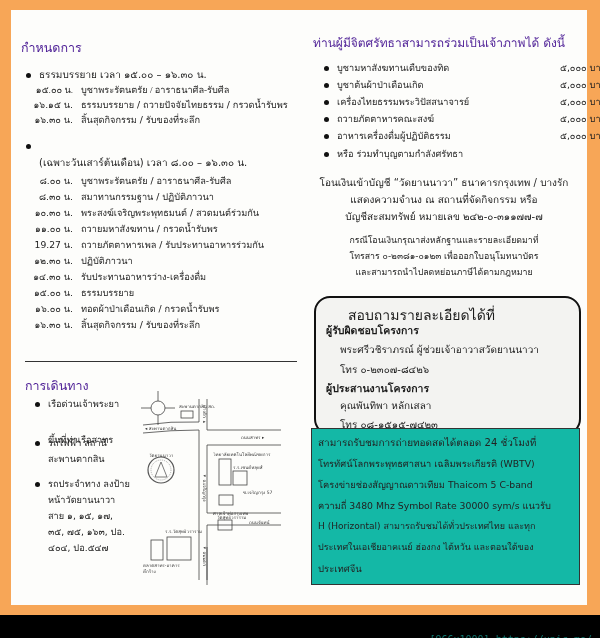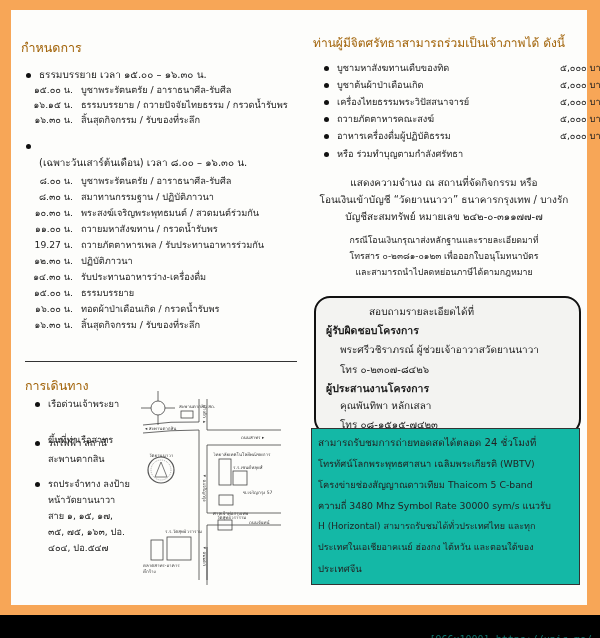--- a/index.html
+++ b/index.html
@@ -1,20 +1,20 @@
 <!DOCTYPE html>
 <html><head>
 <meta charset="utf-8">
 <style>
   html,body{margin:0;padding:0;}
   body{width:600px;height:638px;background:#000;position:relative;overflow:hidden;font-family:"DejaVu Sans","Liberation Sans",sans-serif;color:#1a1a1a;}
   .frame{position:absolute;left:0;top:0;width:600px;height:615px;background:#f7a657;}
   .page{position:absolute;left:11px;top:10px;width:576px;height:595px;background:#fdfdfb;}
   .abs{position:absolute;}
-  .h-title{font-size:12.5px;color:#a16207;}
+  .h-title{font-size:12.5px;color:#4c1d95;}
   .row{position:absolute;font-size:9.2px;white-space:nowrap;color:#222;}
   .bullet{display:inline-block;width:5px;height:5px;border-radius:50%;background:#111;margin-right:8px;vertical-align:middle;}
   .time{display:inline-block;width:46px;text-align:right;margin-right:8px;}
   .center{text-align:center;}
   .price{position:absolute;left:236px;}
   .infobox{position:absolute;left:303px;top:286px;width:263px;height:135px;border:2px solid #111;border-radius:16px;background:#f3f3f1;}
   .tvbox{position:absolute;left:300px;top:418px;width:267px;height:155px;border:1px solid #333;background:#14b8a6;}
   .tv-line{position:absolute;left:6px;font-size:10px;white-space:nowrap;color:#222;}
   .footer{position:absolute;left:0;top:615px;width:600px;height:23px;background:#000;}
   .footer span{position:absolute;right:8px;top:19px;color:#0f766e;font-family:"DejaVu Sans Mono",monospace;font-size:10px;}
@@ -22,21 +22,21 @@
 </style>
 </head>
 <body>
 
 <div class="frame">
   <div class="page">
 
     <div class="abs h-title" style="left:10px;top:28px;">กำหนดการ</div>
 
     <div class="row" style="left:15px;top:57px;font-size:10px;"><span class="bullet"></span><span>ธรรมบรรยาย  เวลา ๑๕.๐๐ – ๑๖.๓๐ น.</span></div>
-    <div class="row" style="left:16px;top:72px;"><span class="time">๑๕.๐๐ น.</span><span>บูชาพระรัตนตรัย / อาราธนาศีล-รับศีล</span></div>
+    <div class="row" style="left:16px;top:72px;font-family:Liberation Serif, serif;"><span class="time">๑๕.๐๐ น.</span><span>บูชาพระรัตนตรัย / อาราธนาศีล-รับศีล</span></div>
     <div class="row" style="left:16px;top:87px;"><span class="time">๑๖.๑๕ น.</span><span>ธรรมบรรยาย / ถวายปัจจัยไทยธรรม / กรวดน้ำรับพร</span></div>
     <div class="row" style="left:16px;top:102px;"><span class="time">๑๖.๓๐ น.</span><span>สิ้นสุดกิจกรรม / รับของที่ระลึก</span></div>
 
     <div class="row" style="left:15px;top:130px;font-size:10px;"><span class="bullet"></span></div>
     <div class="row" style="left:28px;top:145px;font-size:10px;">(เฉพาะวันเสาร์ต้นเดือน)  เวลา ๘.๐๐ – ๑๖.๓๐ น.</div>
     <div class="row" style="left:16px;top:163px;"><span class="time">๘.๐๐ น.</span><span>บูชาพระรัตนตรัย / อาราธนาศีล-รับศีล</span></div>
     <div class="row" style="left:16px;top:179px;"><span class="time">๘.๓๐ น.</span><span>สมาทานกรรมฐาน / ปฏิบัติภาวนา</span></div>
     <div class="row" style="left:16px;top:195px;"><span class="time">๑๐.๓๐ น.</span><span>พระสงฆ์เจริญพระพุทธมนต์ / สวดมนต์ร่วมกัน</span></div>
     <div class="row" style="left:16px;top:211px;"><span class="time">๑๑.๐๐ น.</span><span>ถวายมหาสังฆทาน / กรวดน้ำรับพร</span></div>
     <div class="row" style="left:16px;top:227px;"><span class="time">19.27 น.</span><span>ถวายภัตตาหารเพล / รับประทานอาหารร่วมกัน</span></div>
@@ -116,32 +116,32 @@
       <div class="row" style="left:0;top:34px;"><span class="bullet"></span><span>เครื่องไทยธรรมพระวิปัสสนาจารย์</span></div>
       <div class="row price" style="top:34px;">๕,๐๐๐ บาท</div>
       <div class="row" style="left:0;top:51px;"><span class="bullet"></span><span>ถวายภัตตาหารคณะสงฆ์</span></div>
       <div class="row price" style="top:51px;">๕,๐๐๐ บาท</div>
       <div class="row" style="left:0;top:68px;"><span class="bullet"></span><span>อาหารเครื่องดื่มผู้ปฏิบัติธรรม</span></div>
       <div class="row price" style="top:68px;">๕,๐๐๐ บาท</div>
       <div class="row" style="left:0;top:86px;"><span class="bullet"></span><span>หรือ ร่วมทำบุญตามกำลังศรัทธา</span></div>
     </div>
 
     <div class="abs center" style="left:290px;top:164px;width:286px;font-size:10px;line-height:17px;color:#222;">
+      <div>โอนเงินเข้าบัญชี “วัดยานนาวา” ธนาคารกรุงเทพ / บางรัก</div>
       <div>แสดงความจำนง ณ สถานที่จัดกิจกรรม หรือ</div>
-      <div>โอนเงินเข้าบัญชี “วัดยานนาวา” ธนาคารกรุงเทพ / บางรัก</div>
       <div>บัญชีสะสมทรัพย์ หมายเลข ๒๔๒-๐-๓๑๑๗๗-๗</div>
     </div>
     <div class="abs center" style="left:290px;top:222px;width:286px;font-size:8.8px;line-height:16px;color:#222;">
       <div>กรณีโอนเงินกรุณาส่งหลักฐานและรายละเอียดมาที่</div>
       <div>โทรสาร ๐-๒๓๘๑-๐๑๒๓ เพื่อออกใบอนุโมทนาบัตร</div>
       <div>และสามารถนำไปลดหย่อนภาษีได้ตามกฎหมาย</div>
     </div>
 
     <div class="infobox">
-      <div class="abs center" style="left:0;top:6px;width:211px;font-size:10px;">สอบถามรายละเอียดได้ที่</div>
+      <div class="abs center" style="left:0;top:6px;width:211px;font-size:14px;">สอบถามรายละเอียดได้ที่</div>
       <div class="abs" style="left:10px;top:24px;font-size:10.5px;font-weight:bold;">ผู้รับผิดชอบโครงการ</div>
       <div class="abs" style="left:24px;top:44px;font-size:10px;white-space:nowrap;">พระศรีวชิราภรณ์ ผู้ช่วยเจ้าอาวาสวัดยานนาวา</div>
       <div class="abs" style="left:24px;top:64px;font-size:10px;">โทร ๐-๒๓๐๗-๘๔๒๖</div>
       <div class="abs" style="left:10px;top:82px;font-size:10.5px;font-weight:bold;">ผู้ประสานงานโครงการ</div>
       <div class="abs" style="left:24px;top:100px;font-size:10px;">คุณพันทิพา หลักเสลา</div>
       <div class="abs" style="left:24px;top:119px;font-size:10px;">โทร ๐๘-๑๕๑๕-๗๔๒๓</div>
     </div>
 
     <div class="tvbox">
       <div class="tv-line" style="top:6px;">สามารถรับชมการถ่ายทอดสดได้ตลอด 24 ชั่วโมงที่</div>

